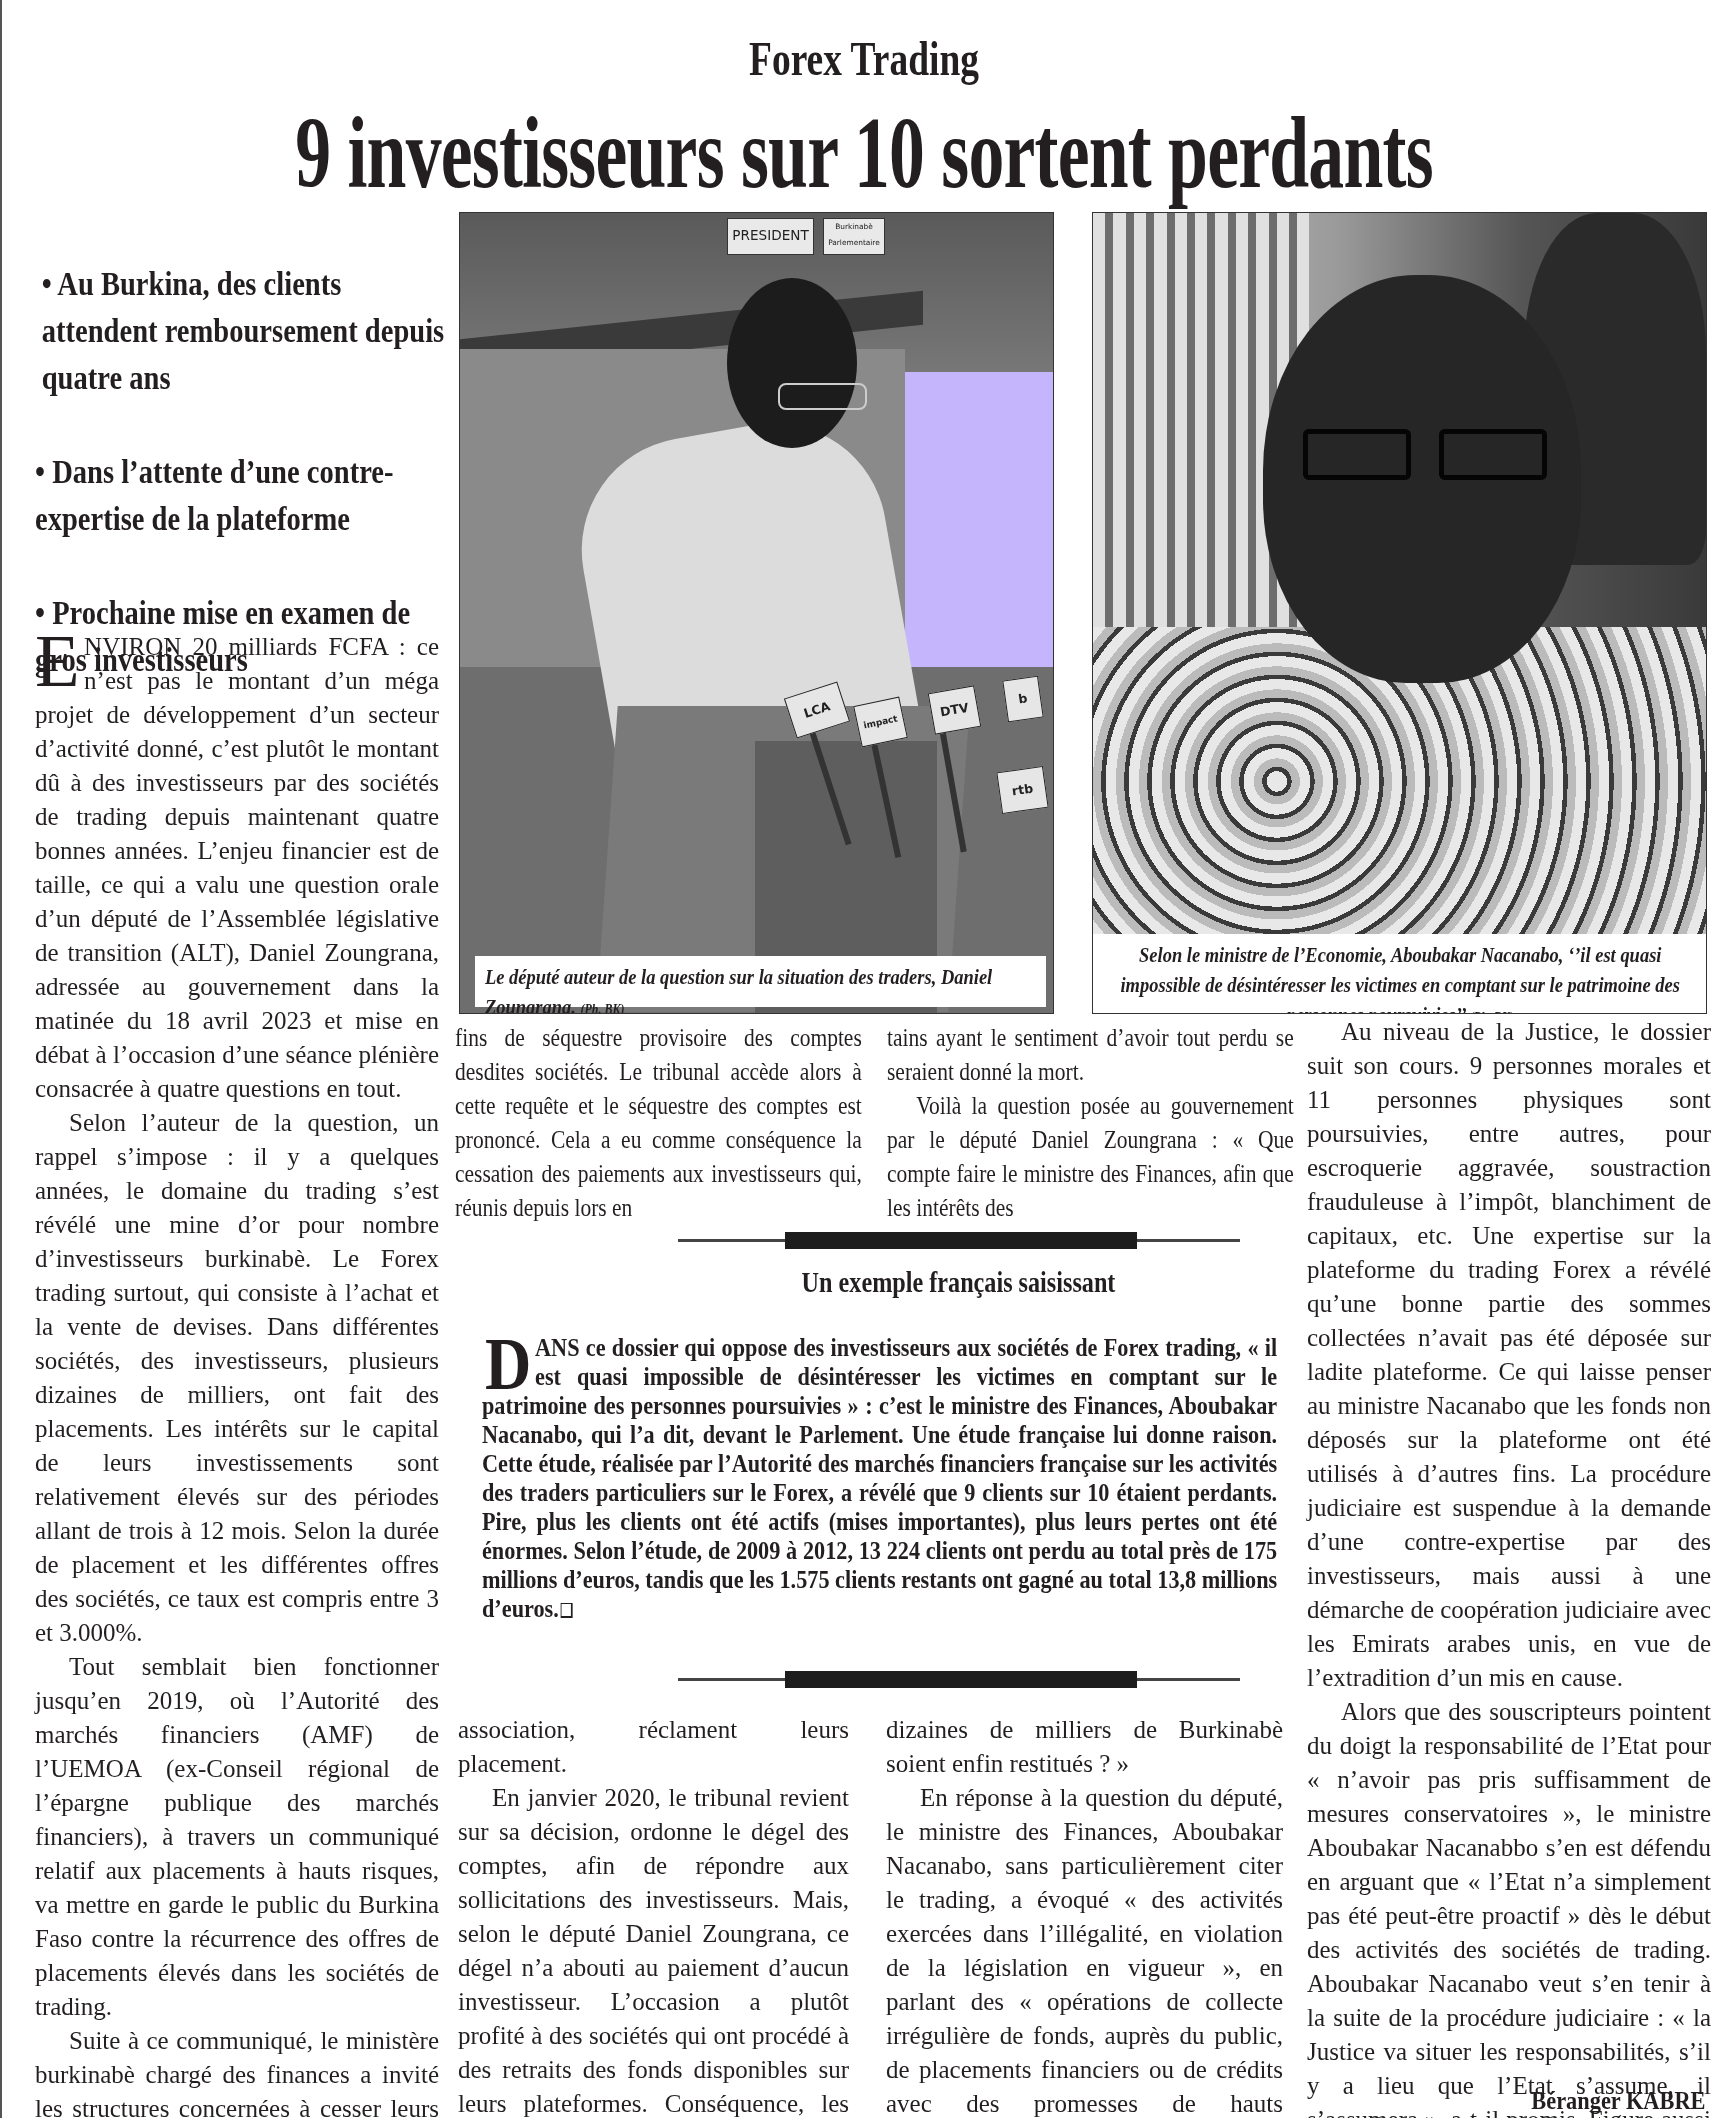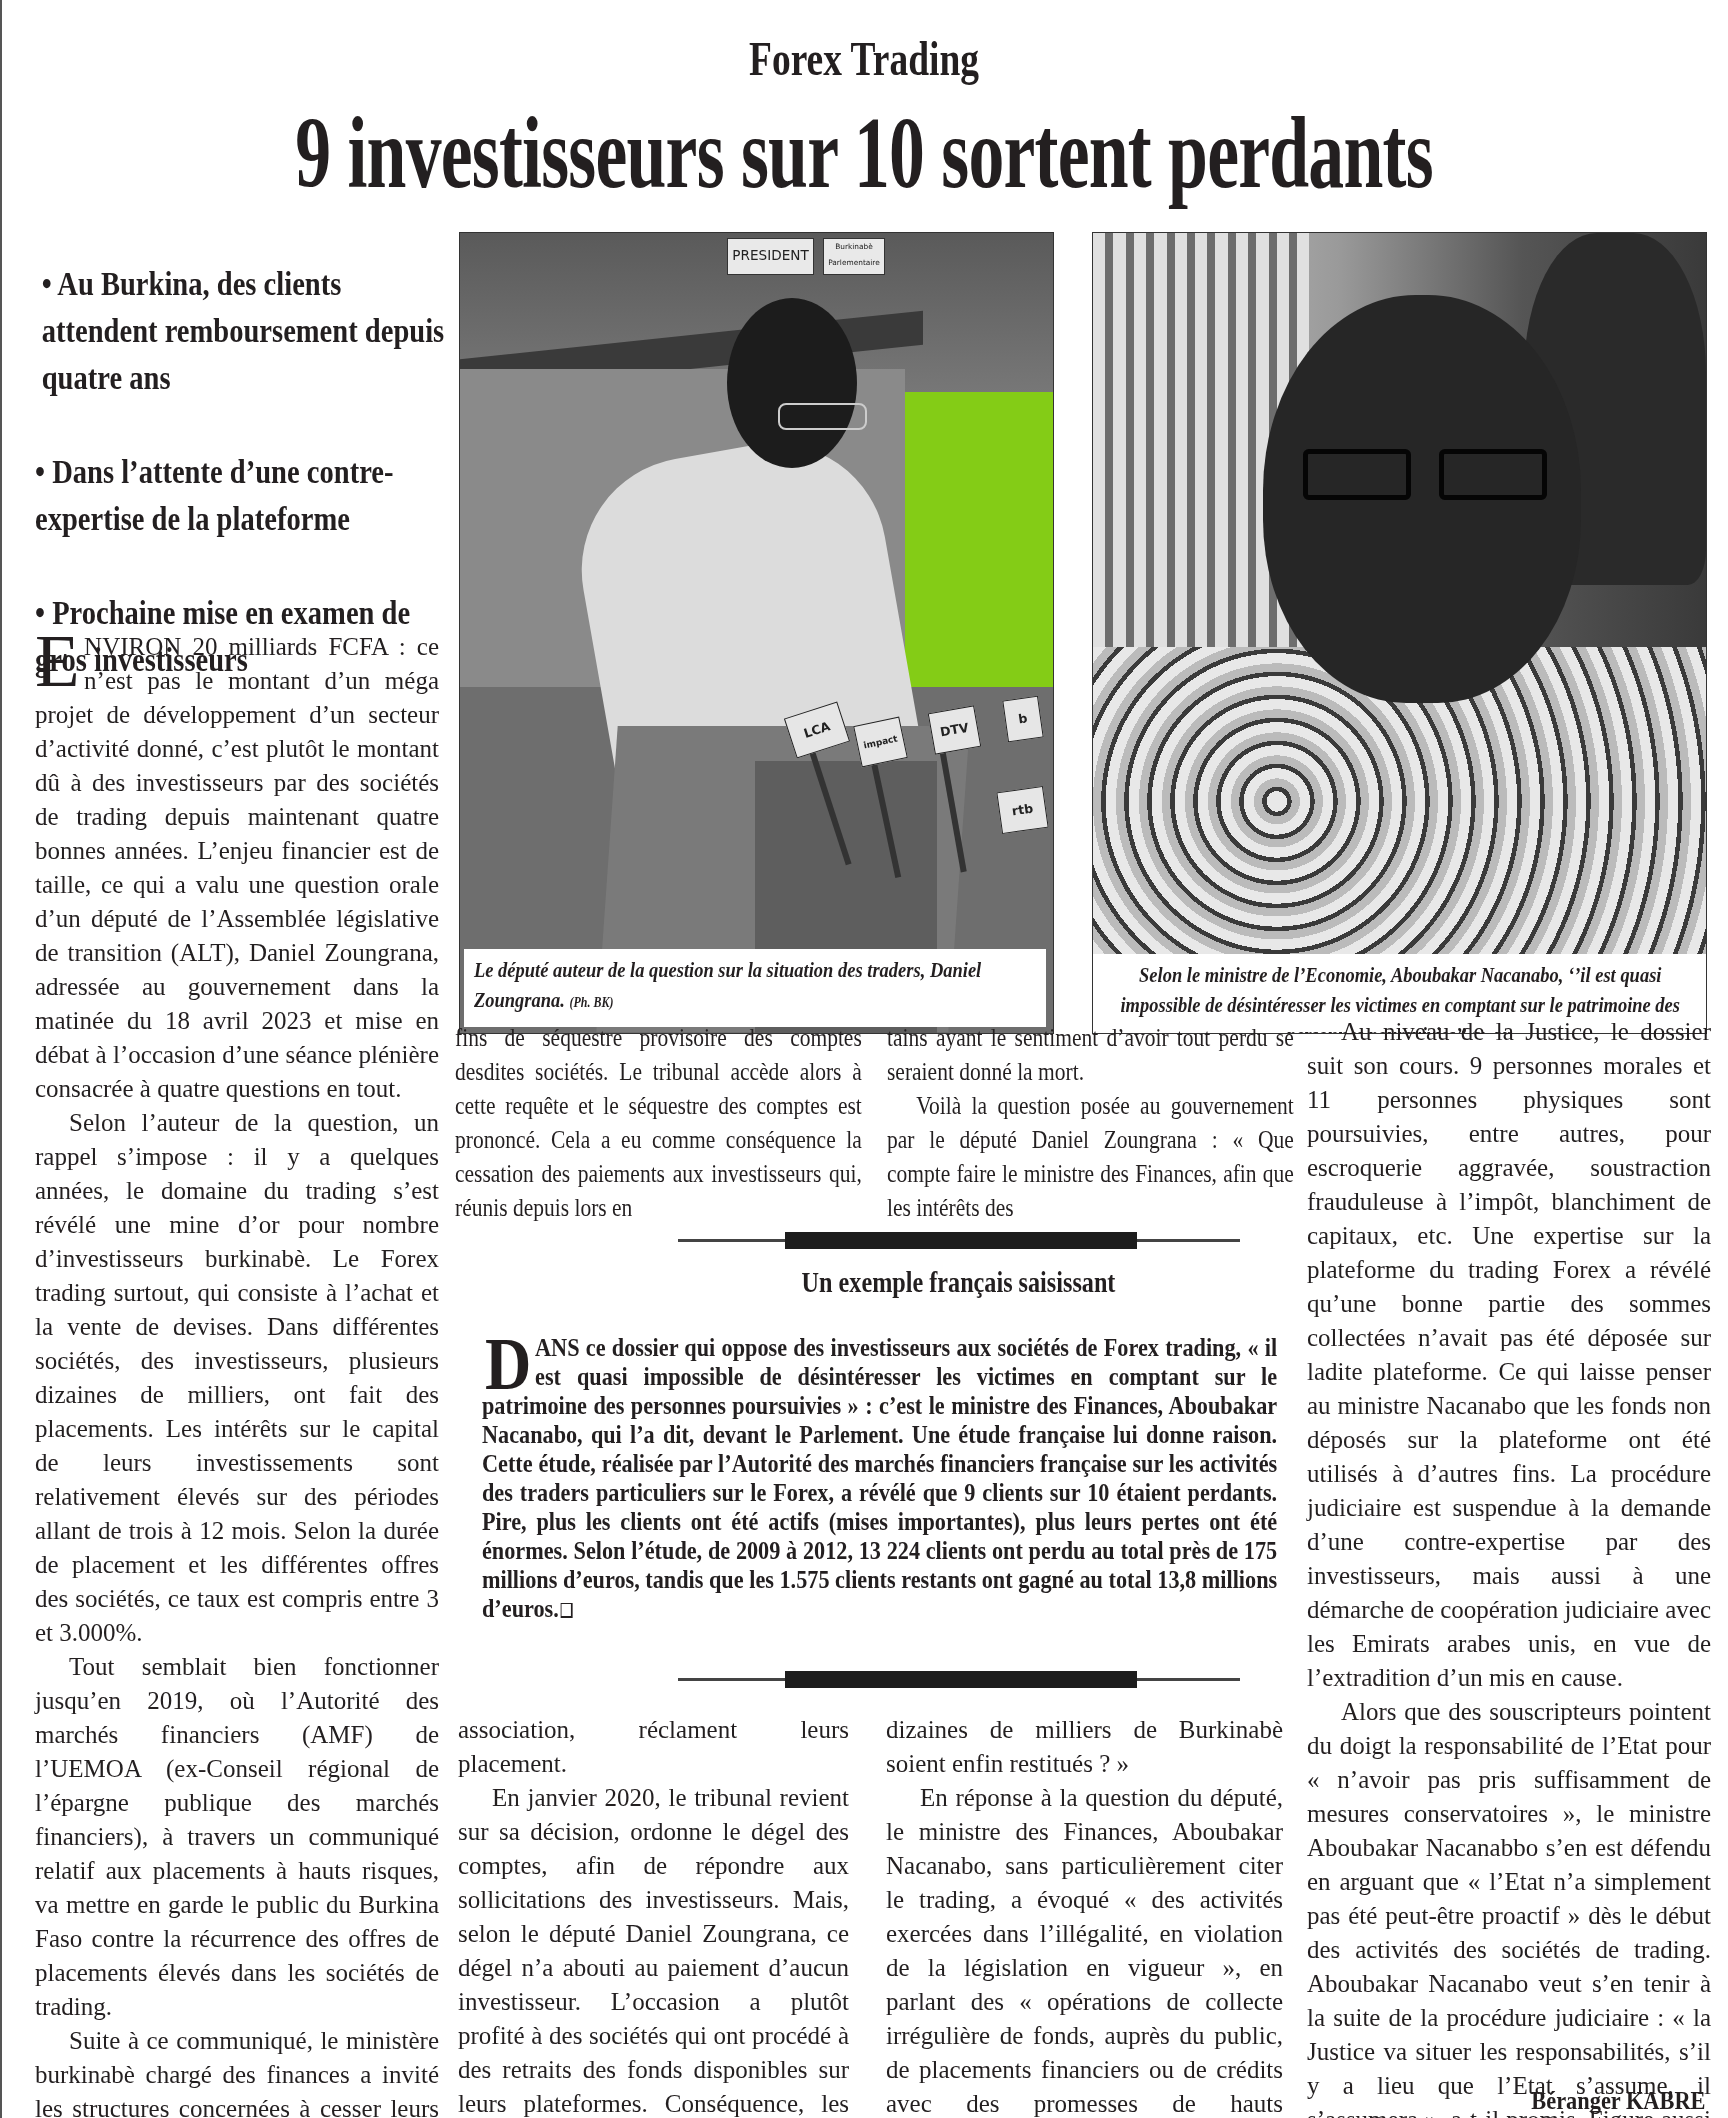--- a/index.html
+++ b/index.html
@@ -20,27 +20,27 @@
   .dropcap-E { float: left; font-size: 73px; line-height: 59px; margin: 2.3px 4.5px -3.4px 0; font-weight: normal; }
   .col1 { left: 35px; top: 630px; width: 404px; }
   .col2a { left: 455px; top: 1021px; width: 406px; transform: scaleX(1); }
   .col3a { left: 887px; top: 1021px; width: 406px; }
   .col2b { left: 458px; top: 1713px; width: 391px; }
   .col3b { left: 886px; top: 1713px; width: 397px; }
   .col4 { left: 1307px; top: 1015px; width: 404px; }
 
   .cond { transform: scaleX(0.86); transform-origin: left top; width: 473px !important; }
 
-  .photo { position: absolute; border: 1.7px solid #333; background: #84cc16; overflow: hidden; margin-top: 20px; }
+  .photo { position: absolute; border: 1.7px solid #333; background: #c4b5fd; overflow: hidden; }
   .photo1 { left: 459px; top: 212px; width: 593px; height: 800px; }
   .photo2 { left: 1092px; top: 212px; width: 613px; height: 800px; }
 
   .caption { position: absolute; background: #fff; font-weight: bold; font-style: italic; font-size: 21px; line-height: 30px; padding: 5.7px 10.2px; box-sizing: border-box; }
   .caption small { font-size: 13.6px; }
-  .caption1 { left: 4px; right: 6.8px; bottom: 5.7px; height: 78px; transform-origin: left; }
+  .caption1 { left: 15px; right: 6.8px; bottom: 5.7px; height: 51px; transform-origin: left; }
   .caption1 .inner, .caption2 .inner { display: block; transform: scaleX(0.88); transform-origin: left top; width: 114%; }
   .caption2 { left: 0; right: 0; bottom: 0; height: 79px; text-align: center; }
 
   .box-rule { position: absolute; left: 678px; width: 562px; height: 17px; }
   .box-rule .thin { position: absolute; left: 0; right: 0; top: 7.4px; height: 2.3px; background: #444; }
   .box-rule .thick { position: absolute; left: 107px; width: 352px; top: 0; height: 17px; background: #1d1d1d; }
   .rule-top { top: 1232px; }
   .rule-bottom { top: 1671px; }
 
   .box-title { position: absolute; left: 675px; width: 567px; top: 1262px; text-align: center; font-weight: bold; font-size: 29.5px; line-height: 40px; transform: scaleX(0.82); transform-origin: center; }

